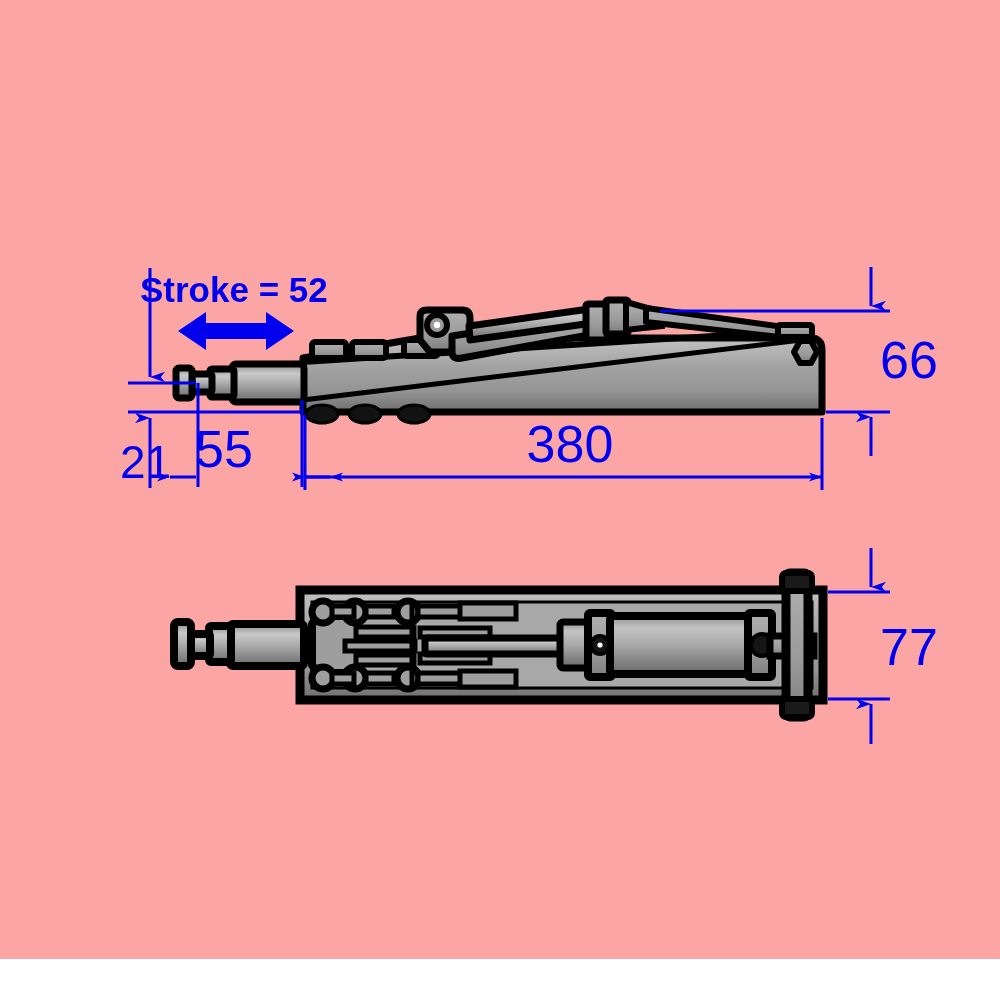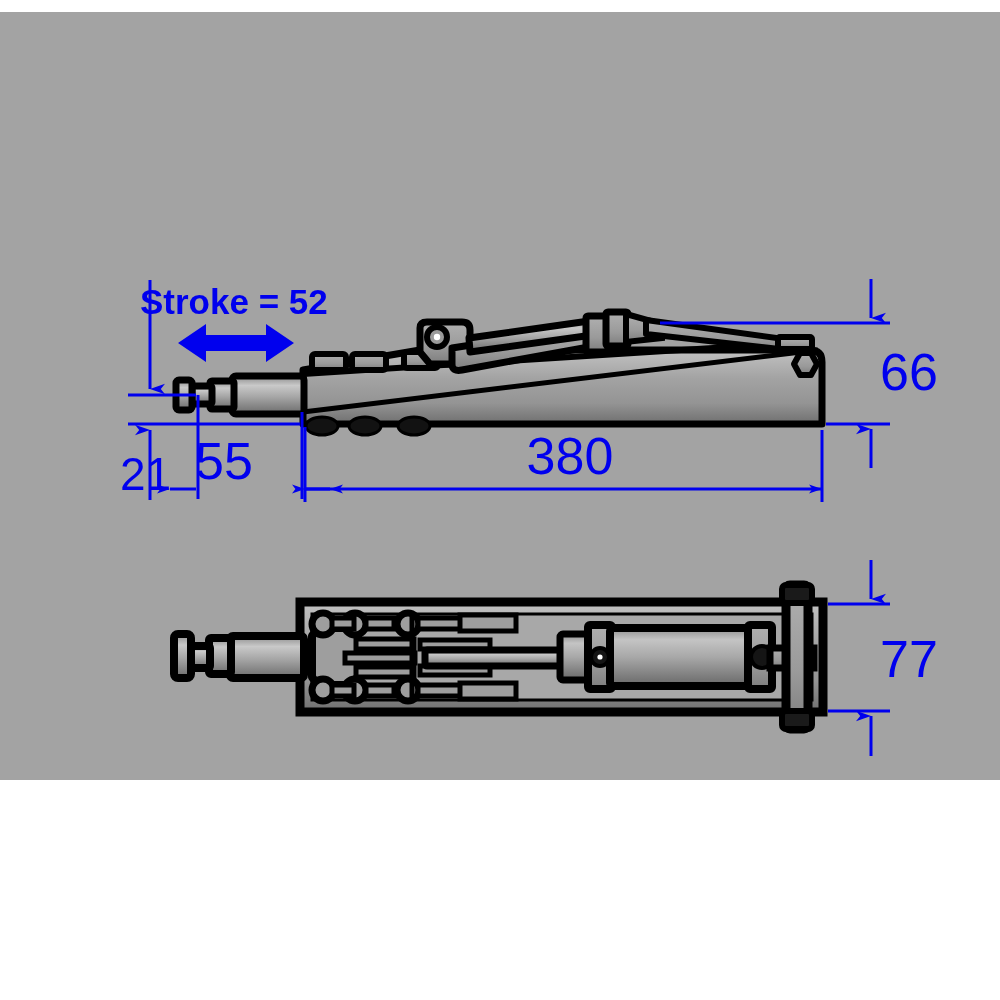--- a/index.html
+++ b/index.html
@@ -9,23 +9,22 @@
   }
   body {
     width: 1000px;
     height: 1000px;
     overflow: hidden;
     font-family: "Liberation Sans", sans-serif;
   }
   #drawing-root {
     position: relative;
     width: 1000px;
-    height: 768px;
-    background: #a3a3a3;
-    margin-top: 12px;
+    height: 959px;
+    background: #fca5a5;
   }
   svg.sheet {
     display: block;
     width: 1000px;
     height: 1000px;
   }
   .dimtext {
     font-family: "Liberation Sans", sans-serif;
     font-weight: 400;
     fill: #0000ee;

